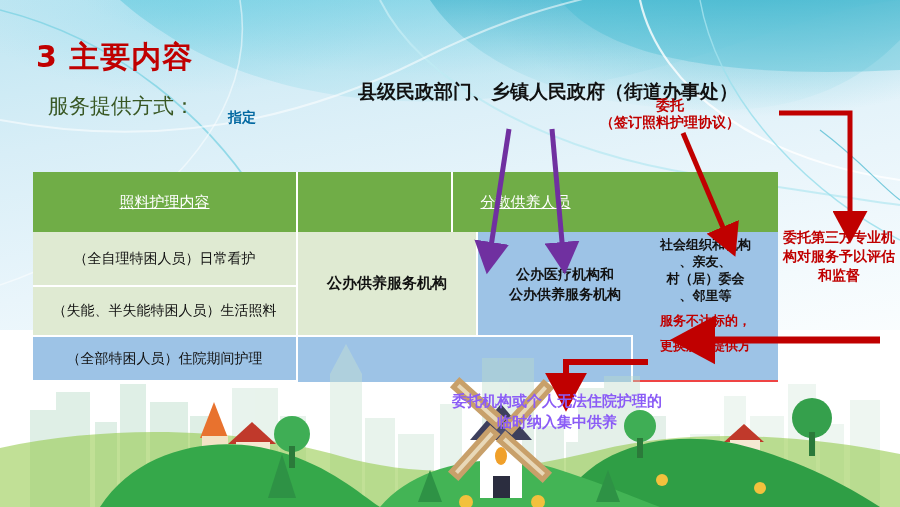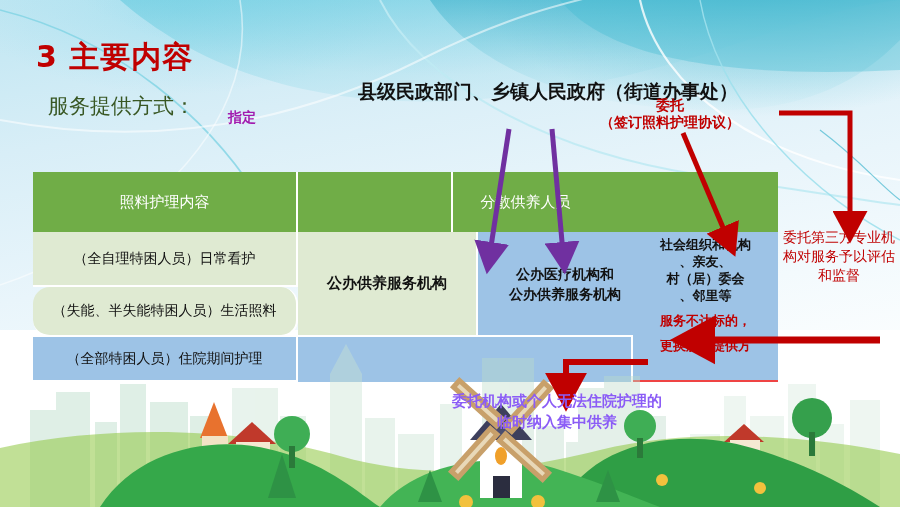--- a/index.html
+++ b/index.html
@@ -37,53 +37,53 @@
   .subtitle{
     position:absolute;left:48px;top:92px;
     font-size:21px;color:#385723;font-weight:400;white-space:nowrap;
   }
   .top-org{
     position:absolute;left:358px;top:79px;
     font-size:19px;color:#111;font-weight:700;white-space:nowrap;
   }
   .lbl-zhiding{
     position:absolute;left:228px;top:109px;
-    font-size:14px;color:#a21caf;font-weight:700;white-space:nowrap;
+    font-size:14px;color:#0369a1;font-weight:700;white-space:nowrap;
   }
   .lbl-weituo{
     position:absolute;left:560px;top:97px;width:220px;text-align:center;
     font-size:14px;color:#c00000;font-weight:700;line-height:17px;
   }
 
   
   .tbl{position:absolute;left:33px;top:172px;width:745px;}
   .trow{display:flex;}
   .hdr{height:60px;background:#70ad47;color:#fff;}
   .hdr .cell{
     display:flex;align-items:center;justify-content:center;text-align:center;
     font-size:15px;line-height:18px;font-weight:400;
-    border-right:2px solid #ffffff;box-sizing:border-box;
+    border-right:2px solid #ffffff;box-sizing:border-box;text-decoration:underline;
   }
   .hdr .cell:last-child{border-right:none;}
   .hdr .sub{font-size:12px;display:block;}
 
   .c1{width:265px;}
   .c2{width:180px;}
   .c3{width:155px;}
   .c4{width:145px;}
 
   .body-cell{
     display:flex;align-items:center;justify-content:center;text-align:center;
     box-sizing:border-box;border-right:2px solid #ffffff;border-bottom:2px solid #ffffff;
     font-size:14px;color:#111;
   }
   .greenbg{background:#dfead2;}
   .bluebg{background:#9dc3e6;}
   .r1{height:55px;}
-  .r2{height:50px;border-radius:17px;}
+  .r2{height:50px;}
   .r3{height:45px;}
 
   .mid-merge{
     position:absolute;left:265px;top:60px;width:180px;height:105px;
     background:#dfead2;border-right:2px solid #fff;border-bottom:2px solid #fff;
     display:flex;align-items:center;justify-content:center;
     box-sizing:border-box;font-size:15px;font-weight:700;color:#111;
     font-family:"DejaVu Serif","Liberation Serif",serif;
   }
   .mid2-merge{
@@ -108,21 +108,21 @@
   }
   .row3-blue{
     position:absolute;left:265px;top:165px;width:335px;height:45px;
     background:#9dc3e6;border-right:2px solid #fff;box-sizing:border-box;
   }
   .cellfont{font-family:"DejaVu Sans","Liberation Sans",sans-serif;}
 
   
   .ann-right{
     position:absolute;left:780px;top:228px;width:118px;text-align:center;
-    font-size:14px;line-height:19px;color:#c00000;font-weight:400;
+    font-size:14px;line-height:19px;color:#c00000;font-weight:700;
     font-family:"DejaVu Serif","Liberation Serif",serif;
   }
   .ann-bottom{
     position:absolute;left:452px;top:390px;width:210px;text-align:center;
     font-size:15px;line-height:21px;color:#8b5cf6;font-weight:700;
     font-family:Liberation Sans, sans-serif;
   }
 
   .arrows{position:absolute;left:0;top:0;width:900px;height:507px;}
   .scene{position:absolute;left:0;top:330px;width:900px;height:177px;}

